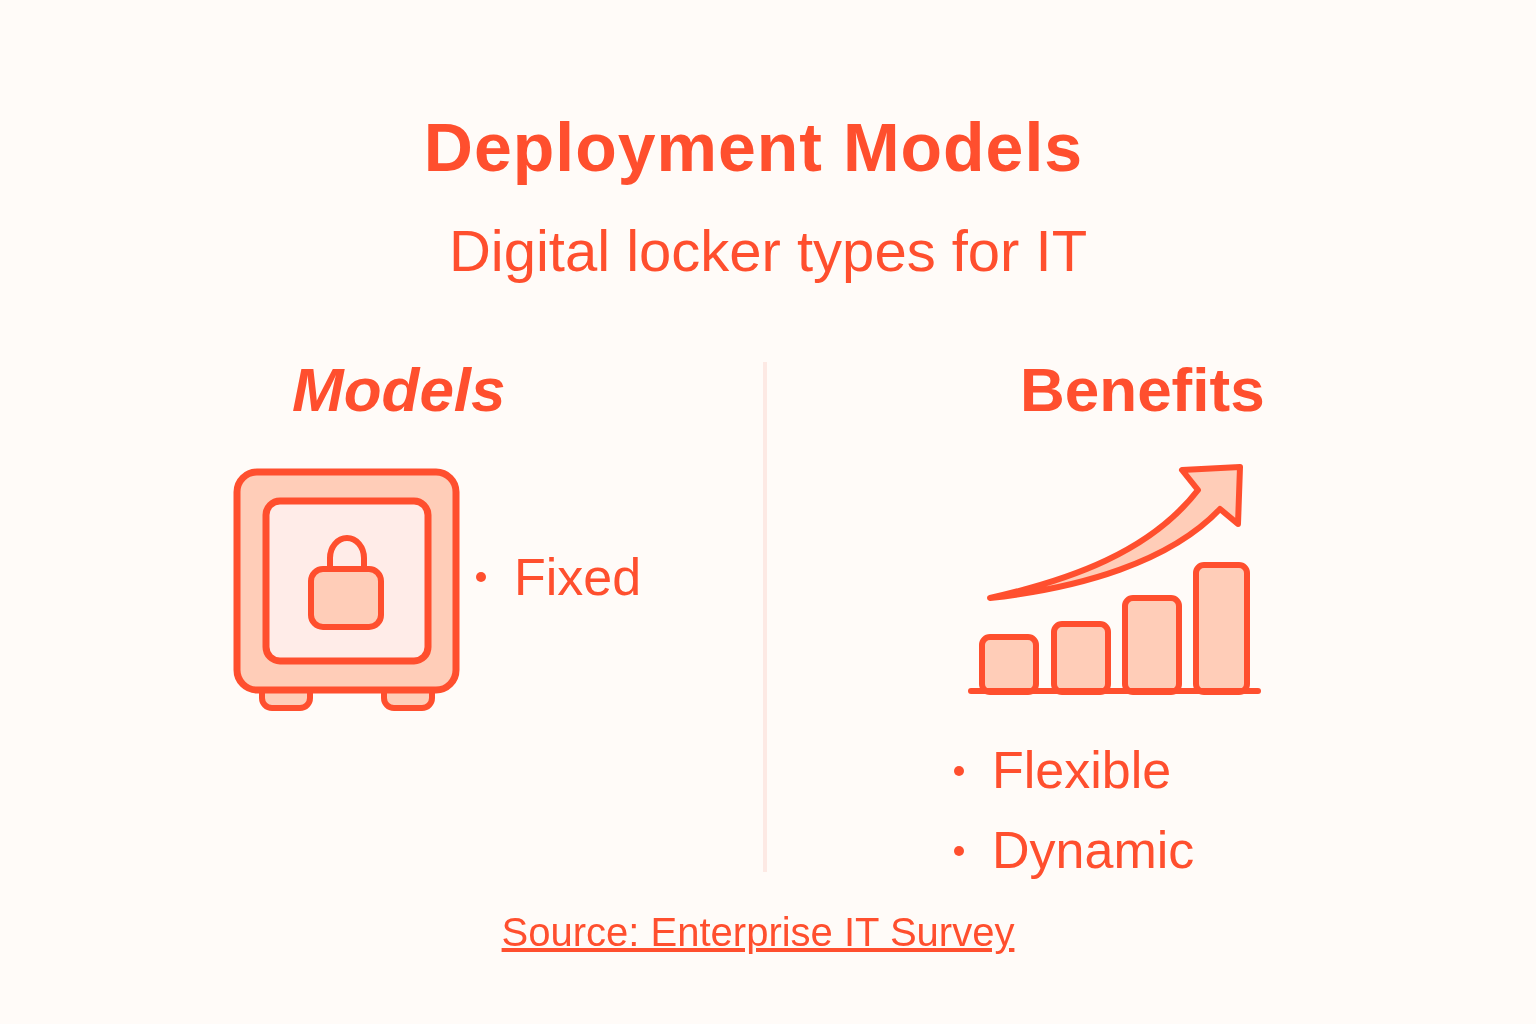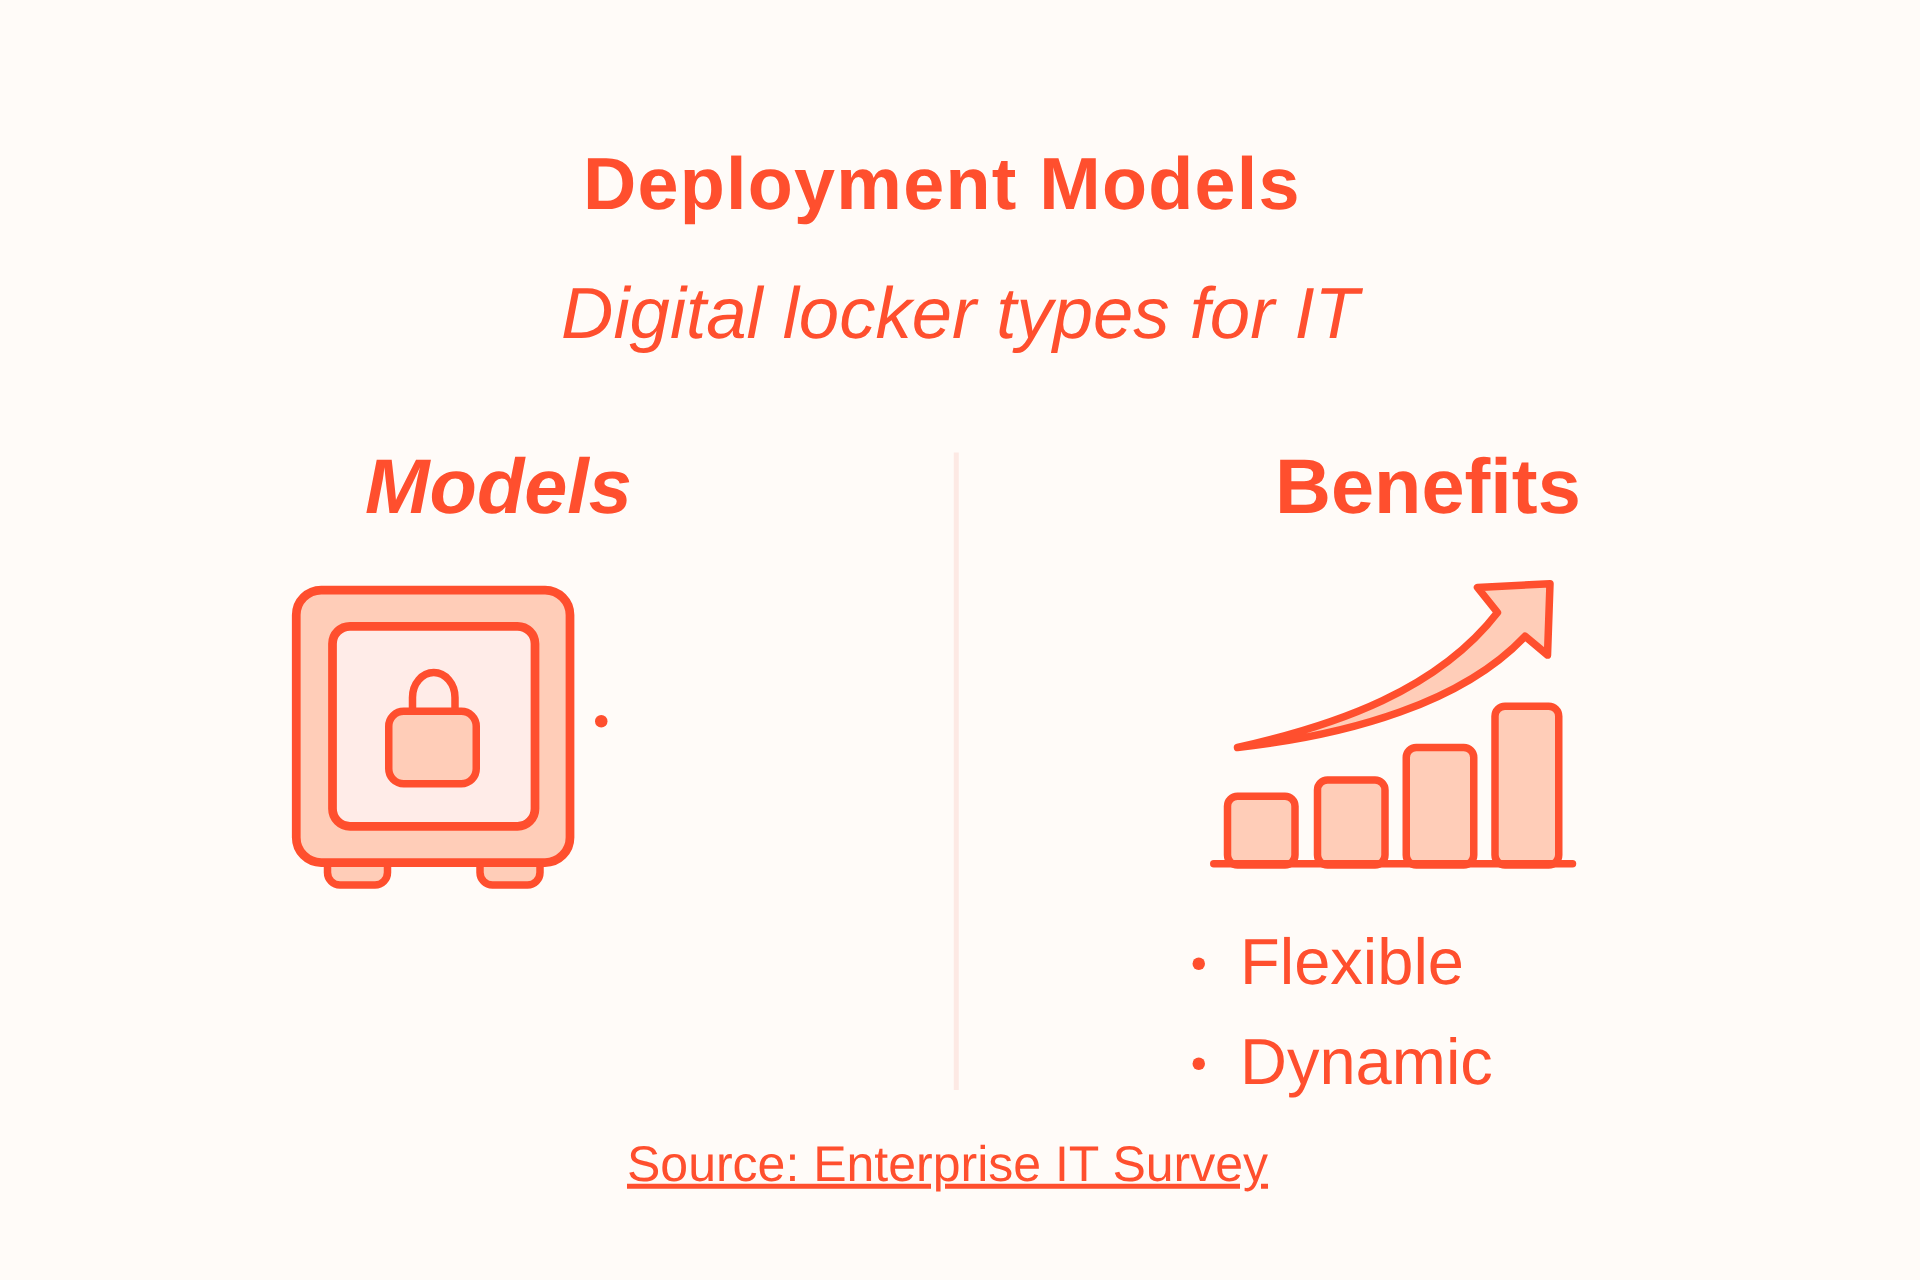--- a/index.html
+++ b/index.html
@@ -5,27 +5,27 @@
     html, body { margin: 0; padding: 0; }
     body {
       width: 1536px; height: 1024px; overflow: hidden;
       background: #FFFBF8;
       font-family: "Liberation Sans", "DejaVu Sans", sans-serif;
       color: #FF4F2E;
       position: relative;
     }
     .title {
       position: absolute; left: 0; width: 1507px; top: 92px;
-      text-align: center; font-size: 59px; font-weight: 700;
+      text-align: center; font-size: 68px; font-weight: 700;
       letter-spacing: 1px; line-height: 110px; margin: 0;
     }
     .subtitle {
       position: absolute; left: 0; width: 1536px; top: 218px;
       text-align: center; font-size: 58px; font-weight: 400;
-      line-height: 66px; margin: 0; font-style: italic;
+      line-height: 66px; margin: 0;
     }
     .col-heading {
       position: absolute; top: 352px; font-size: 62px; font-weight: 700;
       line-height: 76px; margin: 0;
     }
     .h-models { left: 292px; font-style: italic; }
     .h-benefits { left: 976px; margin-left: 44px; }
     .divider {
       position: absolute; left: 763px; top: 362px; width: 4px; height: 510px;
       background: #FDE9E4;
@@ -69,21 +69,21 @@
     <rect x="9" y="10" width="219" height="218" rx="20" fill="#FFCDB8" stroke="#FF4F2E" stroke-width="7"></rect>
 
     <rect x="38" y="39" width="162" height="160" rx="14" fill="#FFECE8" stroke="#FF4F2E" stroke-width="7"></rect>
 
     <path d="M102 108 V96 a17 20 0 0 1 34 0 V108" fill="none" stroke="#FF4F2E" stroke-width="6"></path>
 
     <rect x="83" y="107" width="70" height="58" rx="12" fill="#FFCDB8" stroke="#FF4F2E" stroke-width="6"></rect>
   </svg>
 
   <ul class="bullets models-list">
-    <li><span class="dot"></span></li>
+    <li><span class="dot"></span><span>Fixed</span></li>
   </ul>
 </section>
 
 <div class="divider"></div>
 
 <section>
   <h3 class="col-heading h-benefits">Benefits</h3>
 
   <svg class="icon chart-icon" viewBox="0 0 310 250" xmlns="http://www.w3.org/2000/svg">
 

